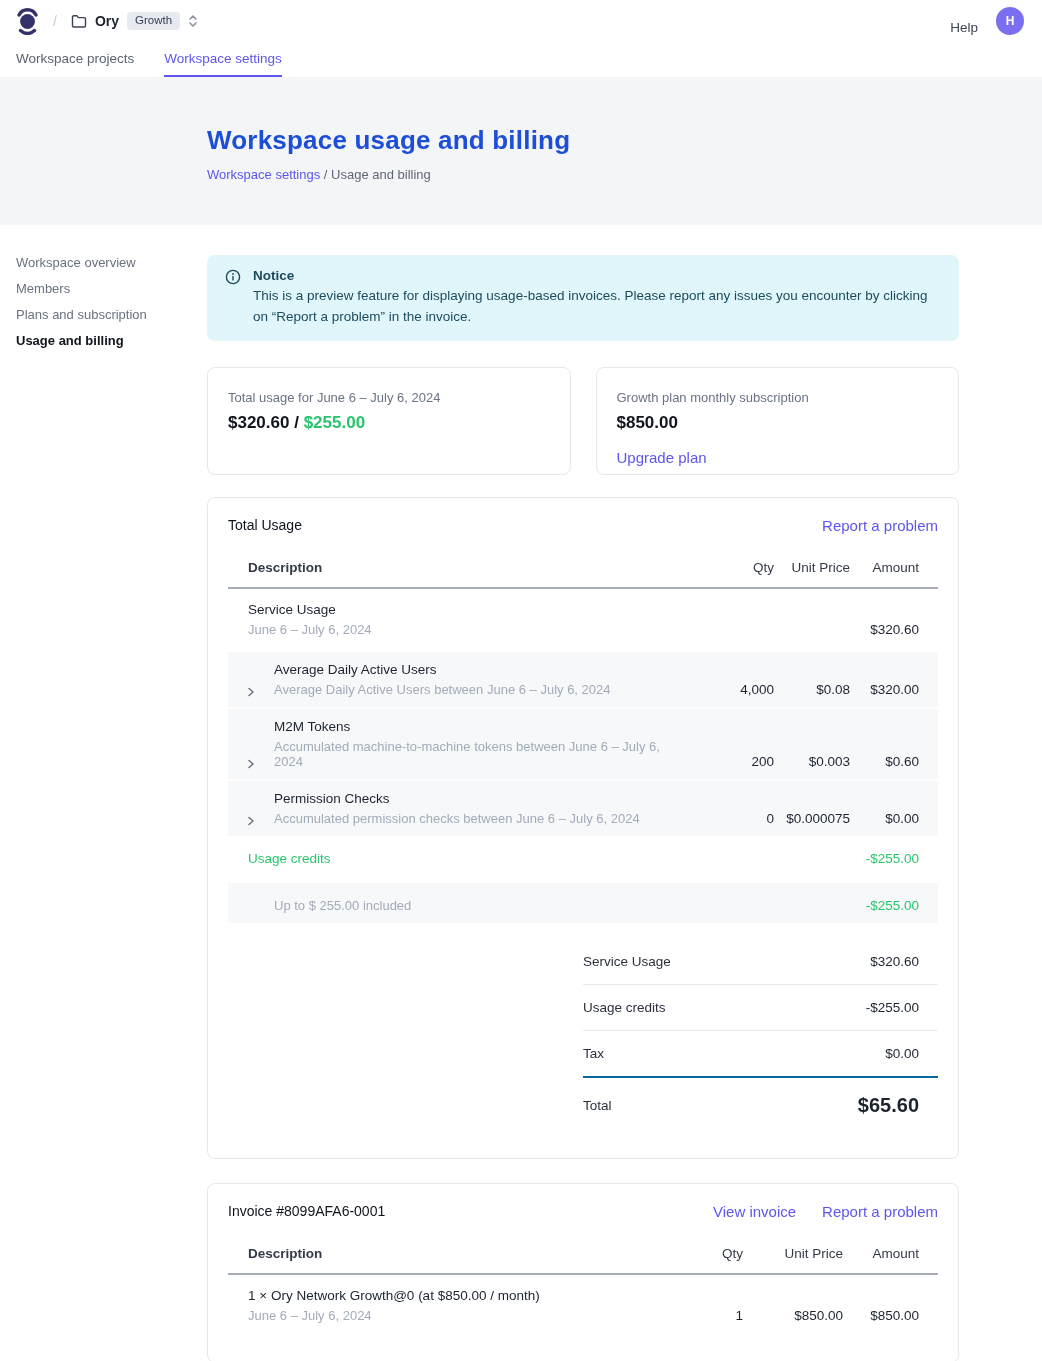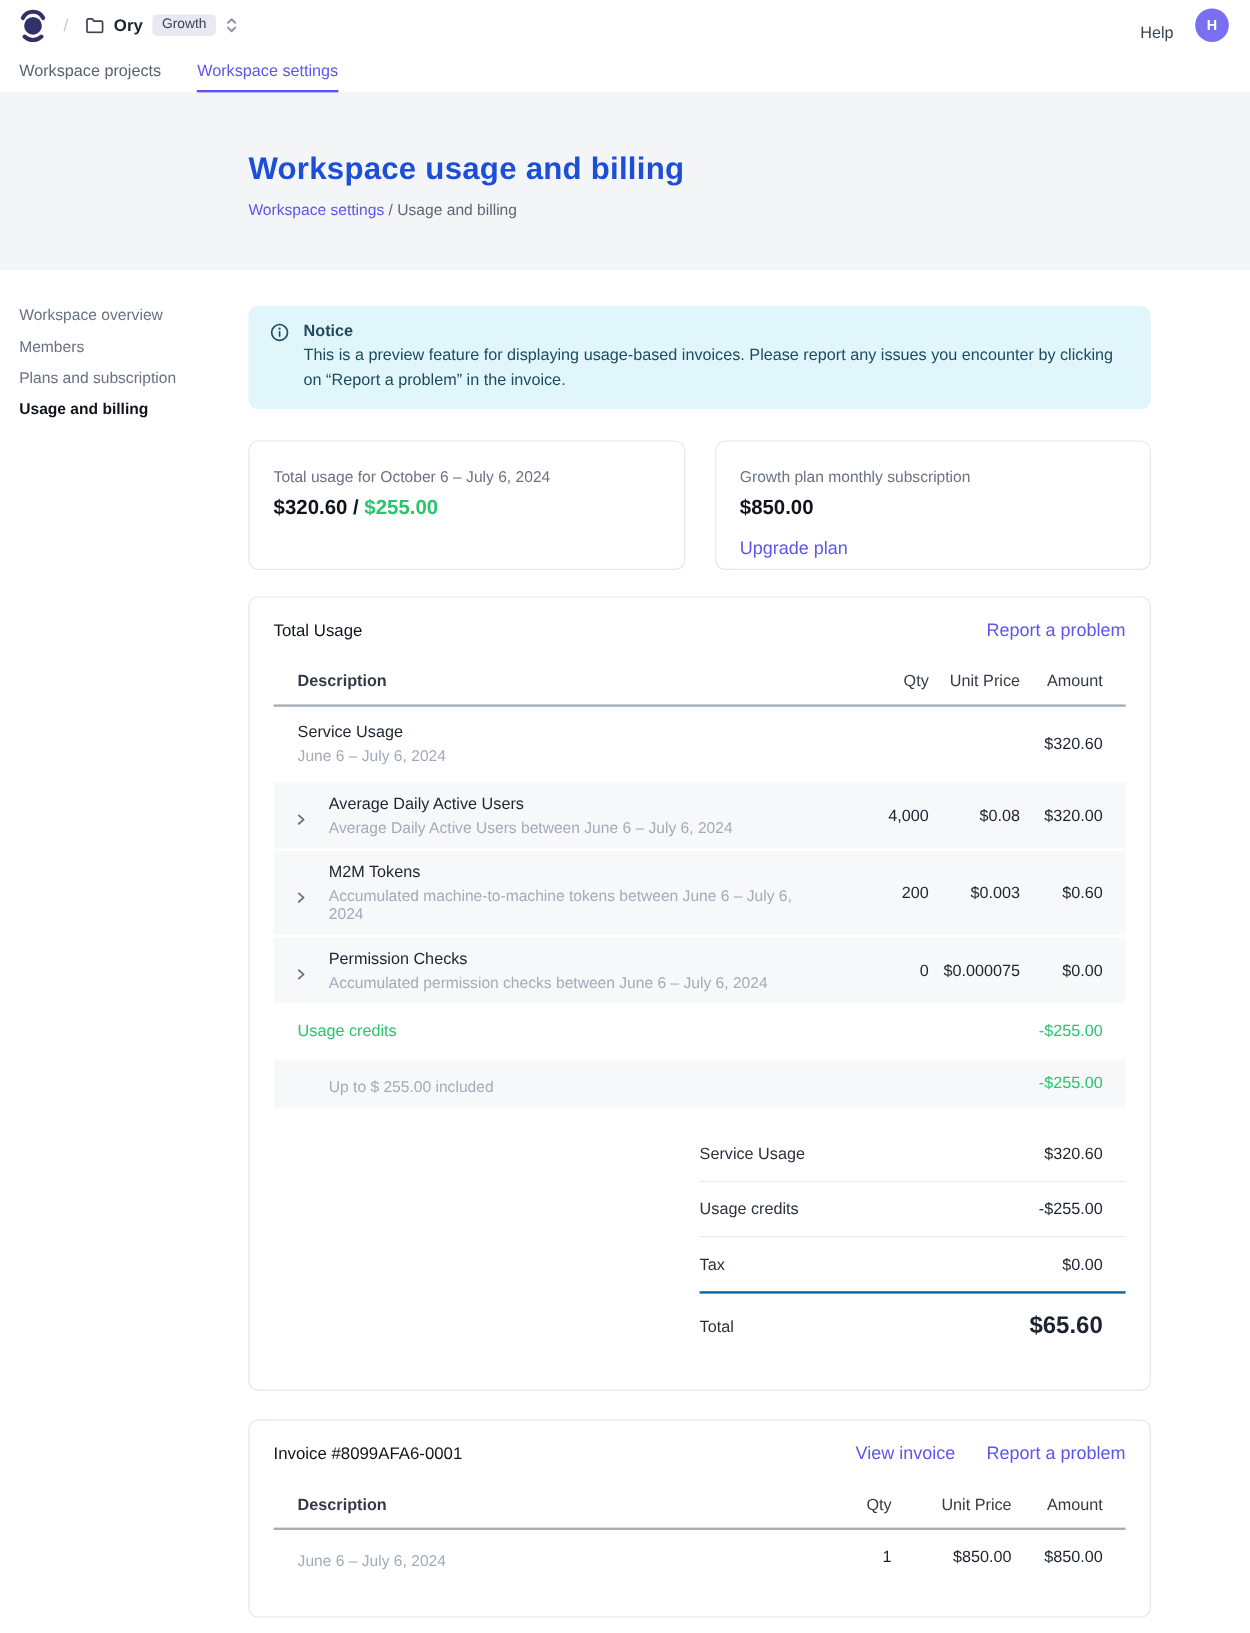--- a/index.html
+++ b/index.html
@@ -64,21 +64,21 @@
   .stat-value{font-size:17px;font-weight:700;margin-top:8px;color:#10141d}
   .stat-value .green{color:var(--green)}
   .link{color:var(--accent);font-size:15px;text-decoration:none;cursor:pointer}
   .stat .link{display:inline-block;margin-top:16px}
   
   .panel{margin-top:22px;padding:19px 20px 26px}
   .panel-head{display:flex;align-items:center}
   .panel-title{font-size:14px;font-weight:400;color:#10141d}
   .panel-links{margin-left:auto;display:flex;gap:26px}
   .tbl{margin-top:16px}
-  .trow{display:flex;align-items:center}
+  .trow{display:flex;align-items:flex-end}
   .thead{font-weight:600;color:#343b48;font-size:13.5px;padding:10px 0 12px;border-bottom:2px solid #a8aeb8}
   .c-desc{flex:1;min-width:0;padding-left:20px}
   .c-num{text-align:right;font-size:13.5px;color:#1c2430}
   .t-usage .c-qty{width:84px}.t-usage .c-unit{width:76px}.t-usage .c-amt{width:88px;padding-right:19px}
   .t-inv .c-qty{width:64px}.t-inv .c-unit{width:100px}.t-inv .c-amt{width:95px;padding-right:19px}
   .thead .c-num{color:#343b48;font-weight:400}
   .r-pad{padding-top:13px;padding-bottom:13px}
   .r-title{font-size:13.5px;color:#1c2430}
   .r-sub{font-size:13px;color:var(--faint);margin-top:5px}
   .r-shaded{background:var(--rowbg);margin-top:2px;padding-top:10px;padding-bottom:10px}
@@ -165,21 +165,21 @@
         </svg>
       </span>
       <div>
         <div class="notice-title">Notice</div>
         <div class="notice-body">This is a preview feature for displaying usage-based invoices. Please report any issues you encounter by clicking on “Report a problem” in the invoice.</div>
       </div>
     </div>
 
     <div class="cards">
       <div class="card stat">
-        <div class="stat-label">Total usage for October 6 – July 6, 2024</div>
+        <div class="stat-label">Total usage for June 6 – July 6, 2024</div>
         <div class="stat-value">
           <span>$320.60 /</span>
           <span class="green">$255.00</span>
         </div>
       </div>
       <div class="card stat">
         <div class="stat-label">Growth plan monthly subscription</div>
         <div class="stat-value">$850.00</div>
         <a class="link">Upgrade plan</a>
       </div>
@@ -308,20 +308,21 @@
       <div class="tbl t-inv">
         <div class="trow thead">
           <span class="c-desc">Description</span>
           <span class="c-num c-qty">Qty</span>
           <span class="c-num c-unit">Unit Price</span>
           <span class="c-num c-amt">Amount</span>
         </div>
 
         <div class="trow r-pad">
           <span class="c-desc">
+            <div class="r-title">1 × Ory Network Growth@0 (at $850.00 / month)</div>
             <div class="r-sub">June 6 – July 6, 2024</div>
           </span>
           <span class="c-num c-qty">1</span>
           <span class="c-num c-unit">$850.00</span>
           <span class="c-num c-amt">$850.00</span>
         </div>
       </div>
 
     </div>
 

